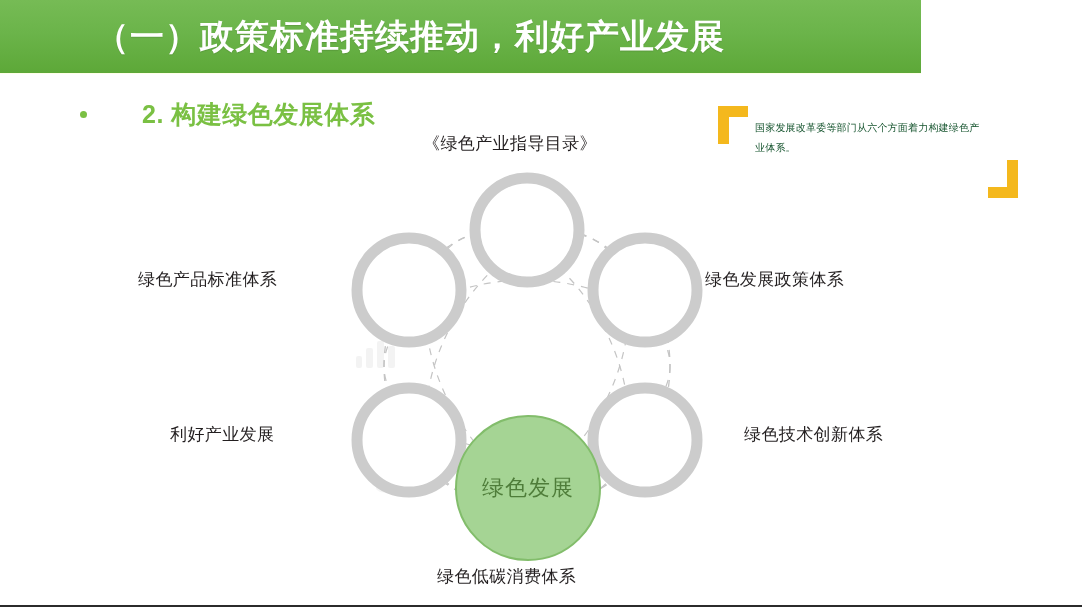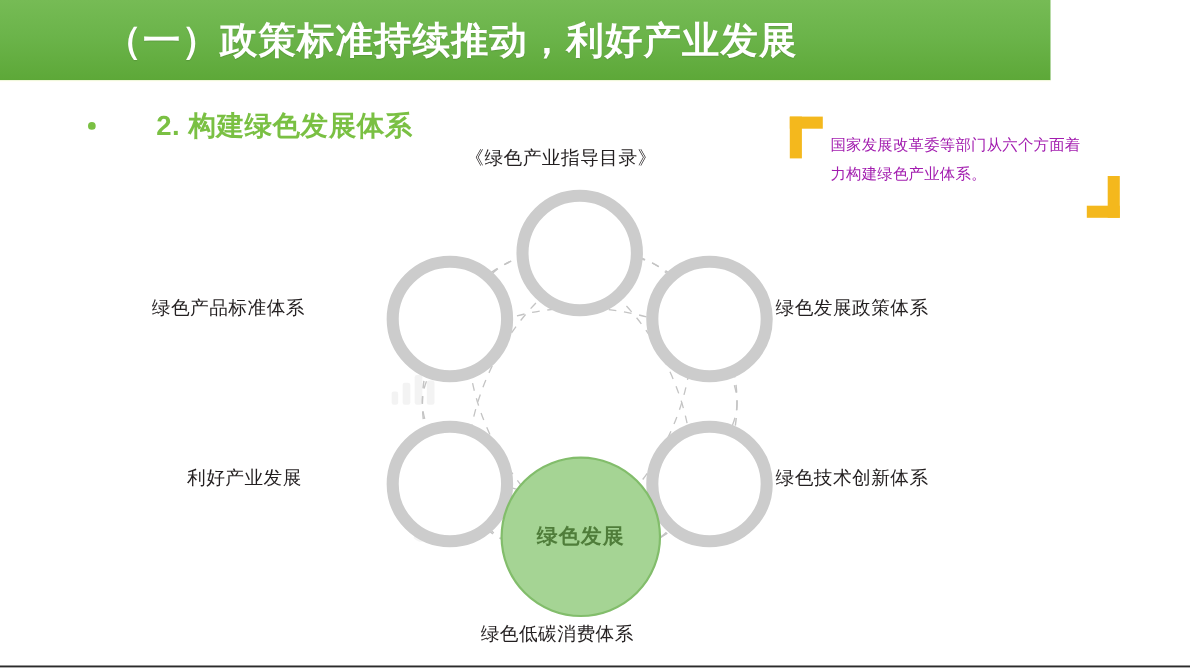--- a/index.html
+++ b/index.html
@@ -20,21 +20,20 @@
 
   
   #title-bar {
     position: absolute;
     left: 0;
     top: 0;
     width: 921px;
     height: 73px;
     background: linear-gradient(to bottom, #76bb55 0%, #6bb44a 45%, #5da838 100%);
     border-bottom: 1px solid #ffffe8;
-    padding-left: 34px;
   }
   #title-text {
     position: absolute;
     left: 95px;
     top: 50%;
     transform: translateY(-50%);
     color: #ffffff;
     font-size: 34px;
     font-weight: bold;
     letter-spacing: 1px;
@@ -96,23 +95,23 @@
   #bracket-tl .arm-h { left: 0; top: 0; }
   #bracket-tl .arm-v { left: 0; top: 0; }
   #bracket-br { right: 0; bottom: 0; }
   #bracket-br .arm-h { left: 0; bottom: 0; }
   #bracket-br .arm-v { right: 0; top: 0; }
   #callout-text {
     position: absolute;
     left: 37px;
     top: 12px;
     width: 232px;
-    font-size: 14px;
+    font-size: 10px;
     line-height: 1.95;
-    color: #a21caf;
+    color: #14532d;
     letter-spacing: 0.2px;
   }
 
   
   #diagram {
     position: absolute;
     left: 0;
     top: 120px;
     width: 1082px;
     height: 487px;
@@ -139,22 +138,22 @@
     height: 142px;
     border-radius: 50%;
     background: #a5d494;
     border: 2px solid #82bd6b;
     display: flex;
     align-items: center;
     justify-content: center;
   }
   #center-label {
     color: #4f7d3a;
-    font-size: 19px;
-    font-weight: bold;
+    font-size: 22px;
+    font-weight: normal;
     letter-spacing: 1px;
   }
 
   #bottom-rule {
     position: absolute;
     left: 0;
     bottom: 0;
     width: 1082px;
     height: 2px;
     background: #2b2b2b;
@@ -215,21 +214,21 @@
     </svg>
 
     <div id="center-circle">
       <span id="center-label">绿色发展</span>
     </div>
 
     <div class="node-label" style="left:423px; top:12px;">《绿色产业指导目录》</div>
 
     <div class="node-label" style="left:705px; top:148px;">绿色发展政策体系</div>
 
-    <div class="node-label" style="left:705px; top:303px;">绿色技术创新体系</div>
+    <div class="node-label" style="left:744px; top:303px;">绿色技术创新体系</div>
 
     <div class="node-label" style="left:437px; top:445px;">绿色低碳消费体系</div>
 
     <div class="node-label" style="left:170px; top:303px;">利好产业发展</div>
 
     <div class="node-label" style="left:138px; top:148px;">绿色产品标准体系</div>
   </div>
 
   <div id="bottom-rule"></div>
 </div>

